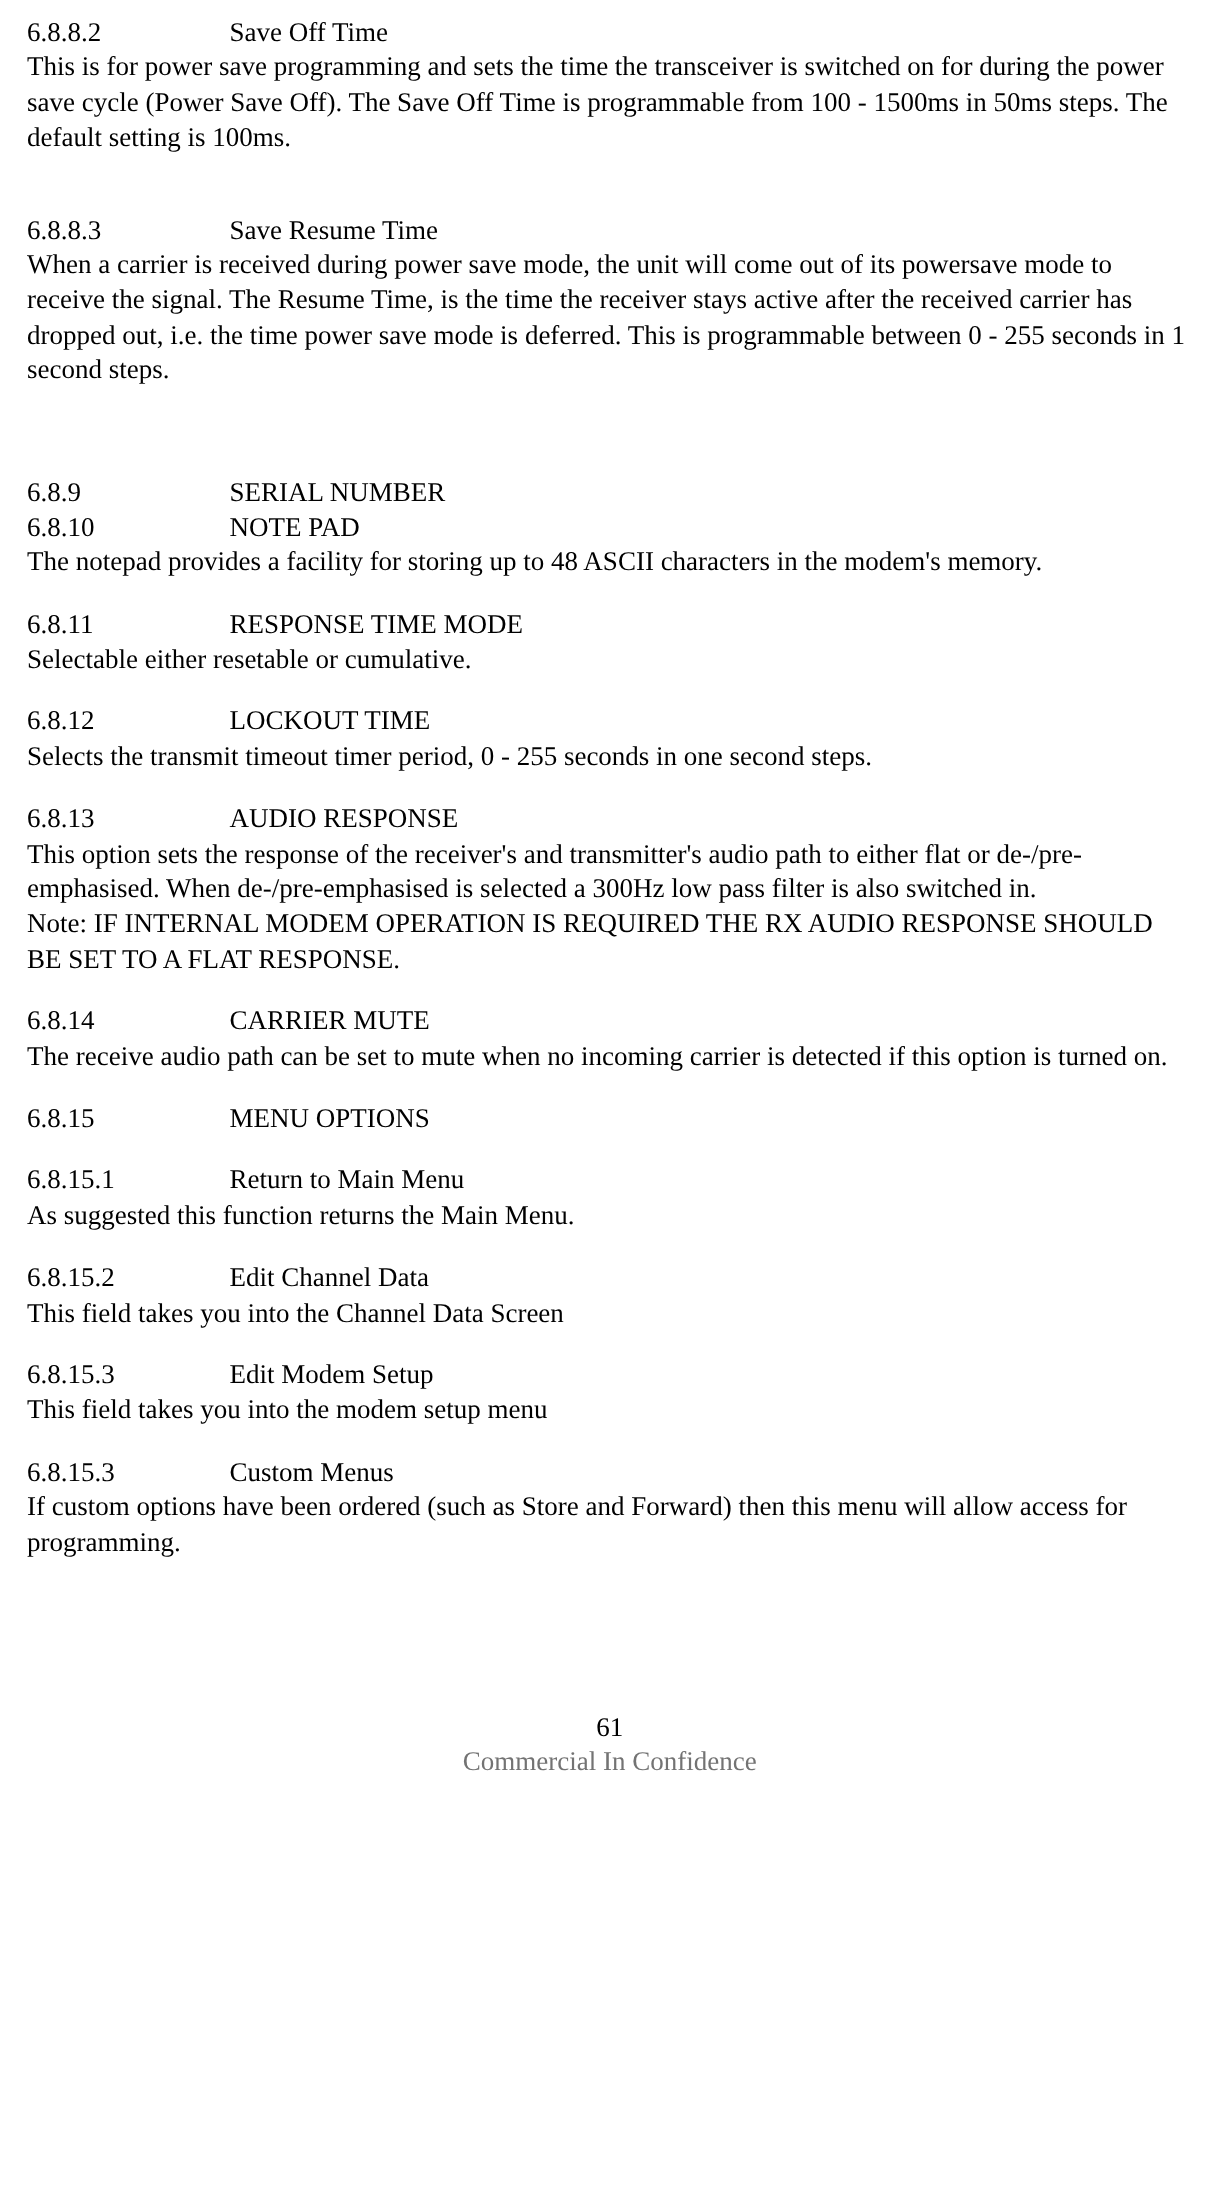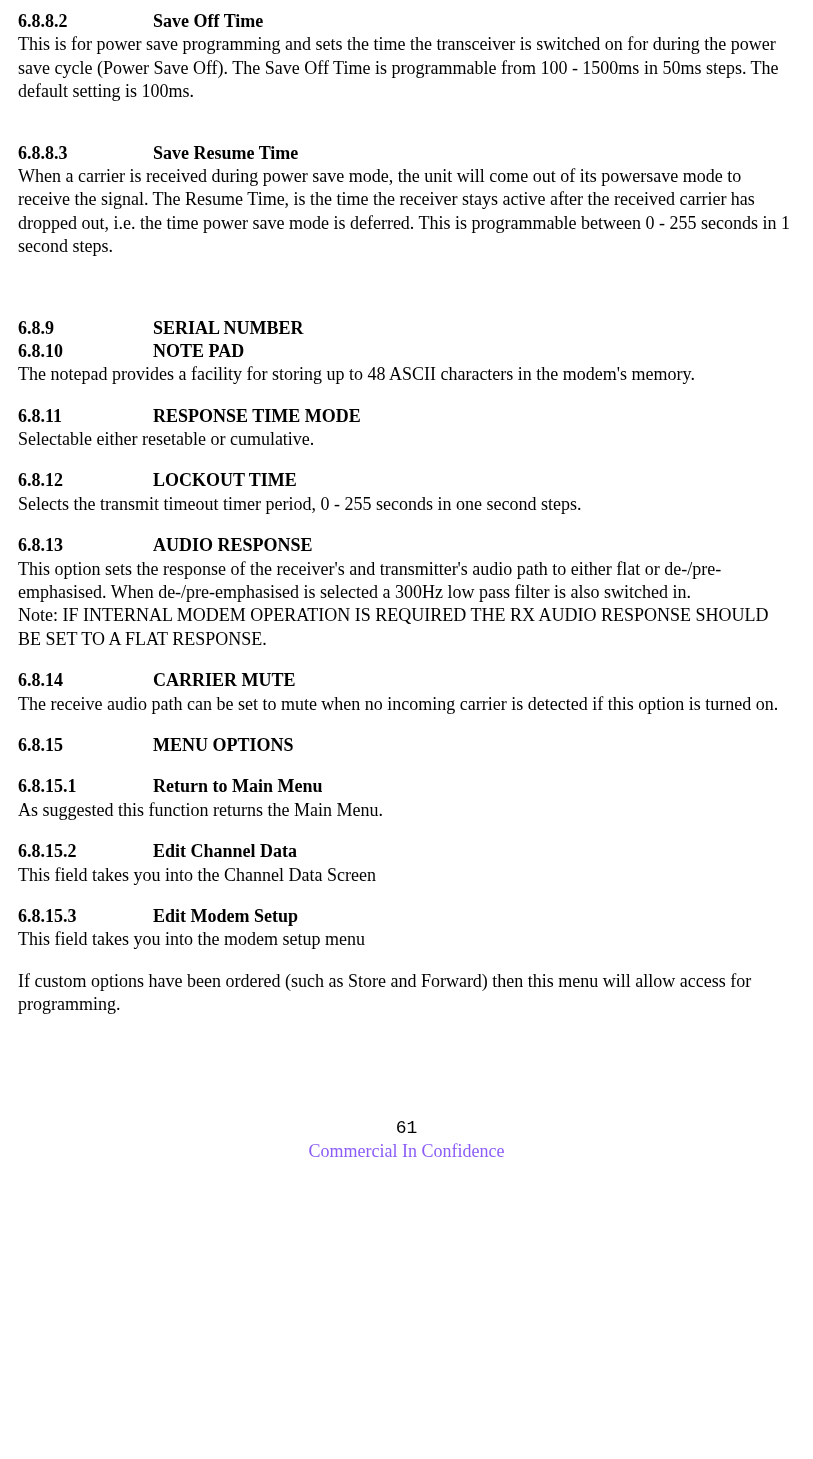--- a/index.html
+++ b/index.html
@@ -7,44 +7,43 @@
       font-size: 18px;
       line-height: 1.3;
       margin: 0;
       padding: 10px 18px;
       color: #000;
       background: #fff;
       width: 813px;
       box-sizing: border-box;
     }
     .section-heading {
-      font-weight: bold;
+      font-weight: normal;
       margin-top: 0;
       margin-bottom: 0;
     }
     .section-heading .num {
       display: inline-block;
       width: 135px;
     }
     .body-text {
       margin: 0 0 0 0;
     }
     .gap-small { margin-bottom: 18px; }
     .gap-medium { margin-bottom: 38px; }
     .gap-large { margin-bottom: 58px; }
     .footer {
       text-align: center;
       margin-top: 100px;
     }
     .page-num {
       font-size: 18px;
-      font-family: Liberation Mono, monospace;
     }
     .confidential {
-      color: #8b5cf6;
+      color: #737373;
       font-size: 18px;
     }
     .note-bold {
       font-weight: normal;
     }
   </style>
 </head>
 <body>
 
 <div>
@@ -124,19 +123,22 @@
 </div>
 
 <div>
   <div class="section-heading">
     <span class="num">6.8.15.3</span><span>Edit Modem Setup</span>
   </div>
   <div class="body-text gap-small">This field takes you into the modem setup menu</div>
 </div>
 
 <div>
+  <div class="section-heading">
+    <span class="num">6.8.15.3</span><span>Custom Menus</span>
+  </div>
   <div class="body-text">If custom options have been ordered (such as Store and Forward) then this menu will allow access for programming.</div>
 </div>
 
 <div class="footer">
   <div class="page-num">61</div>
   <div class="confidential">Commercial In Confidence</div>
 </div>
 
 </body></html>

